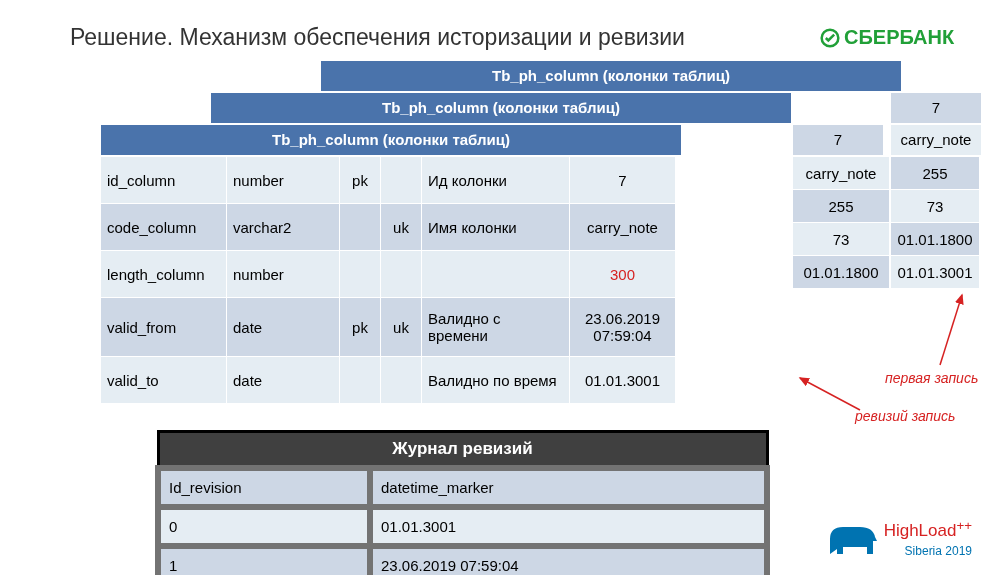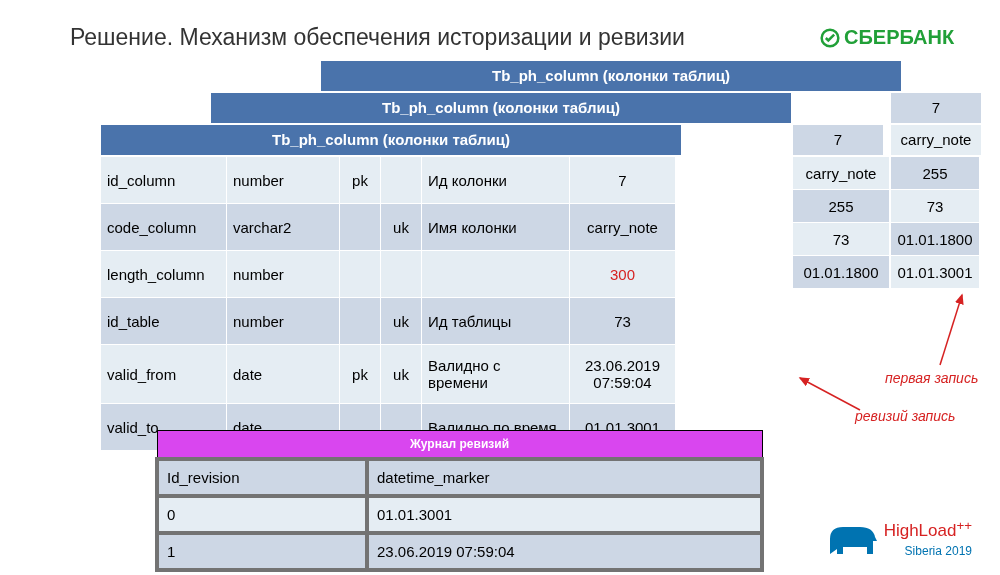--- a/index.html
+++ b/index.html
@@ -129,25 +129,25 @@
   .col8 tr:nth-child(odd) td { background: #cdd7e5; }
   .col8 tr:nth-child(even) td { background: #e5edf3; }
 
   
   .rev {
     position: absolute;
     left: 155px; top: 430px;
     border-collapse: collapse;
   }
   .rev th {
-    background: #d946ef; color: #fff; font-weight: bold;
-    font-size: 12px; padding: 6px; border: 1px solid #000000;
+    background: #404040; color: #fff; font-weight: bold;
+    font-size: 17px; padding: 6px; border: 3px solid #000000;
   }
   .rev td {
-    font-size: 15px; padding: 8px; border: 4px solid #737373;
+    font-size: 15px; padding: 8px; border: 6px solid #737373;
   }
   .rev tr:nth-child(even) td { background: #cdd7e5; }
   .rev tr:nth-child(odd) td { background: #e5edf3; }
   .rc1 { width: 190px; }
   .rc2 { width: 375px; }
 
   
   .note { position: absolute; color: #d62222; font-size: 14px; font-style: italic; }
 
   
@@ -204,28 +204,20 @@
       <td class="c5">Имя колонки</td>
       <td class="c6">carry_note</td>
     </tr>
     <tr>
       <td class="c1">length_column</td>
       <td class="c2">number</td>
       <td class="c3"></td>
       <td class="c4"></td>
       <td class="c5"></td>
       <td class="c6 red">300</td>
-    </tr>
-    <tr>
-      <td class="c1">id_table</td>
-      <td class="c2">number</td>
-      <td class="c3"></td>
-      <td class="c4">uk</td>
-      <td class="c5">Ид таблицы</td>
-      <td class="c6">73</td>
     </tr>
     <tr>
       <td class="c1">valid_from</td>
       <td class="c2">date</td>
       <td class="c3">pk</td>
       <td class="c4">uk</td>
       <td class="c5">Валидно с времени</td>
       <td class="c6">23.06.2019 07:59:04</td>
     </tr>
     <tr>

